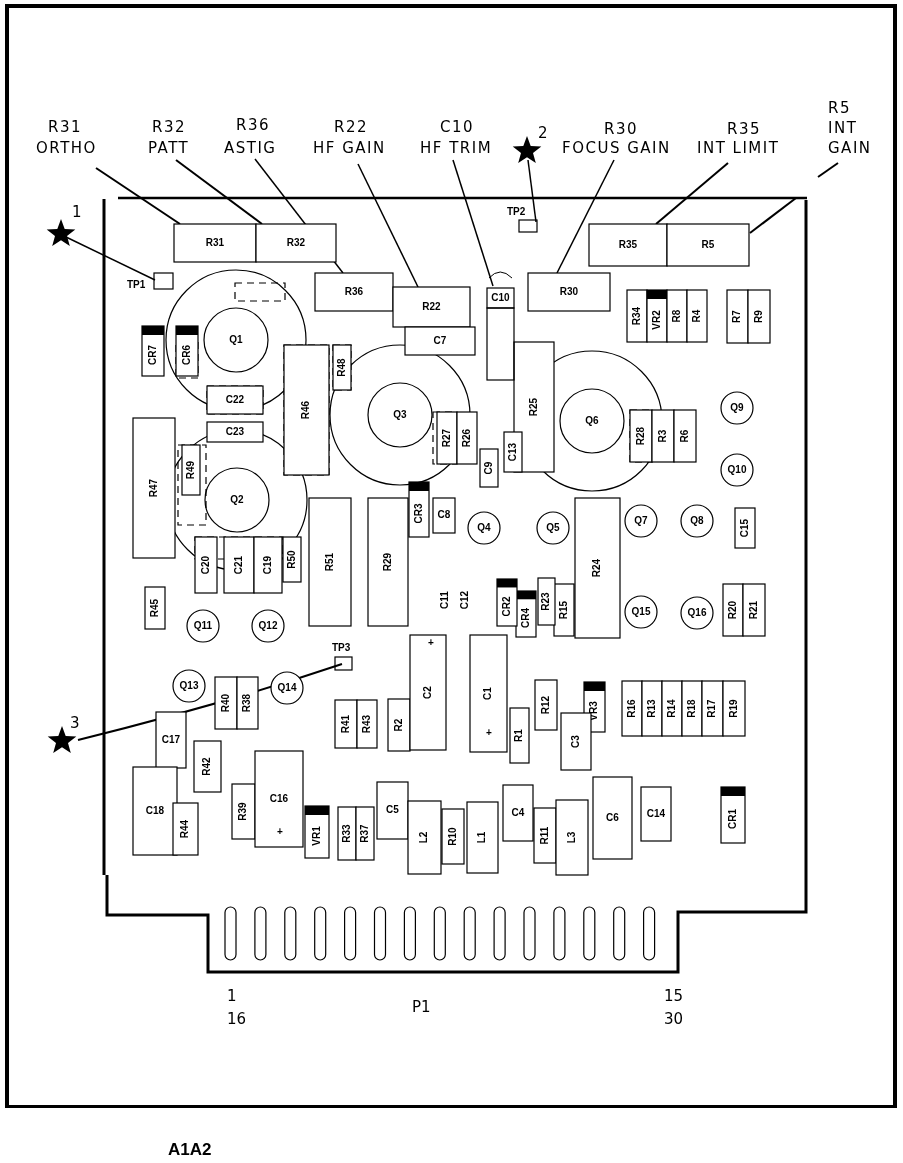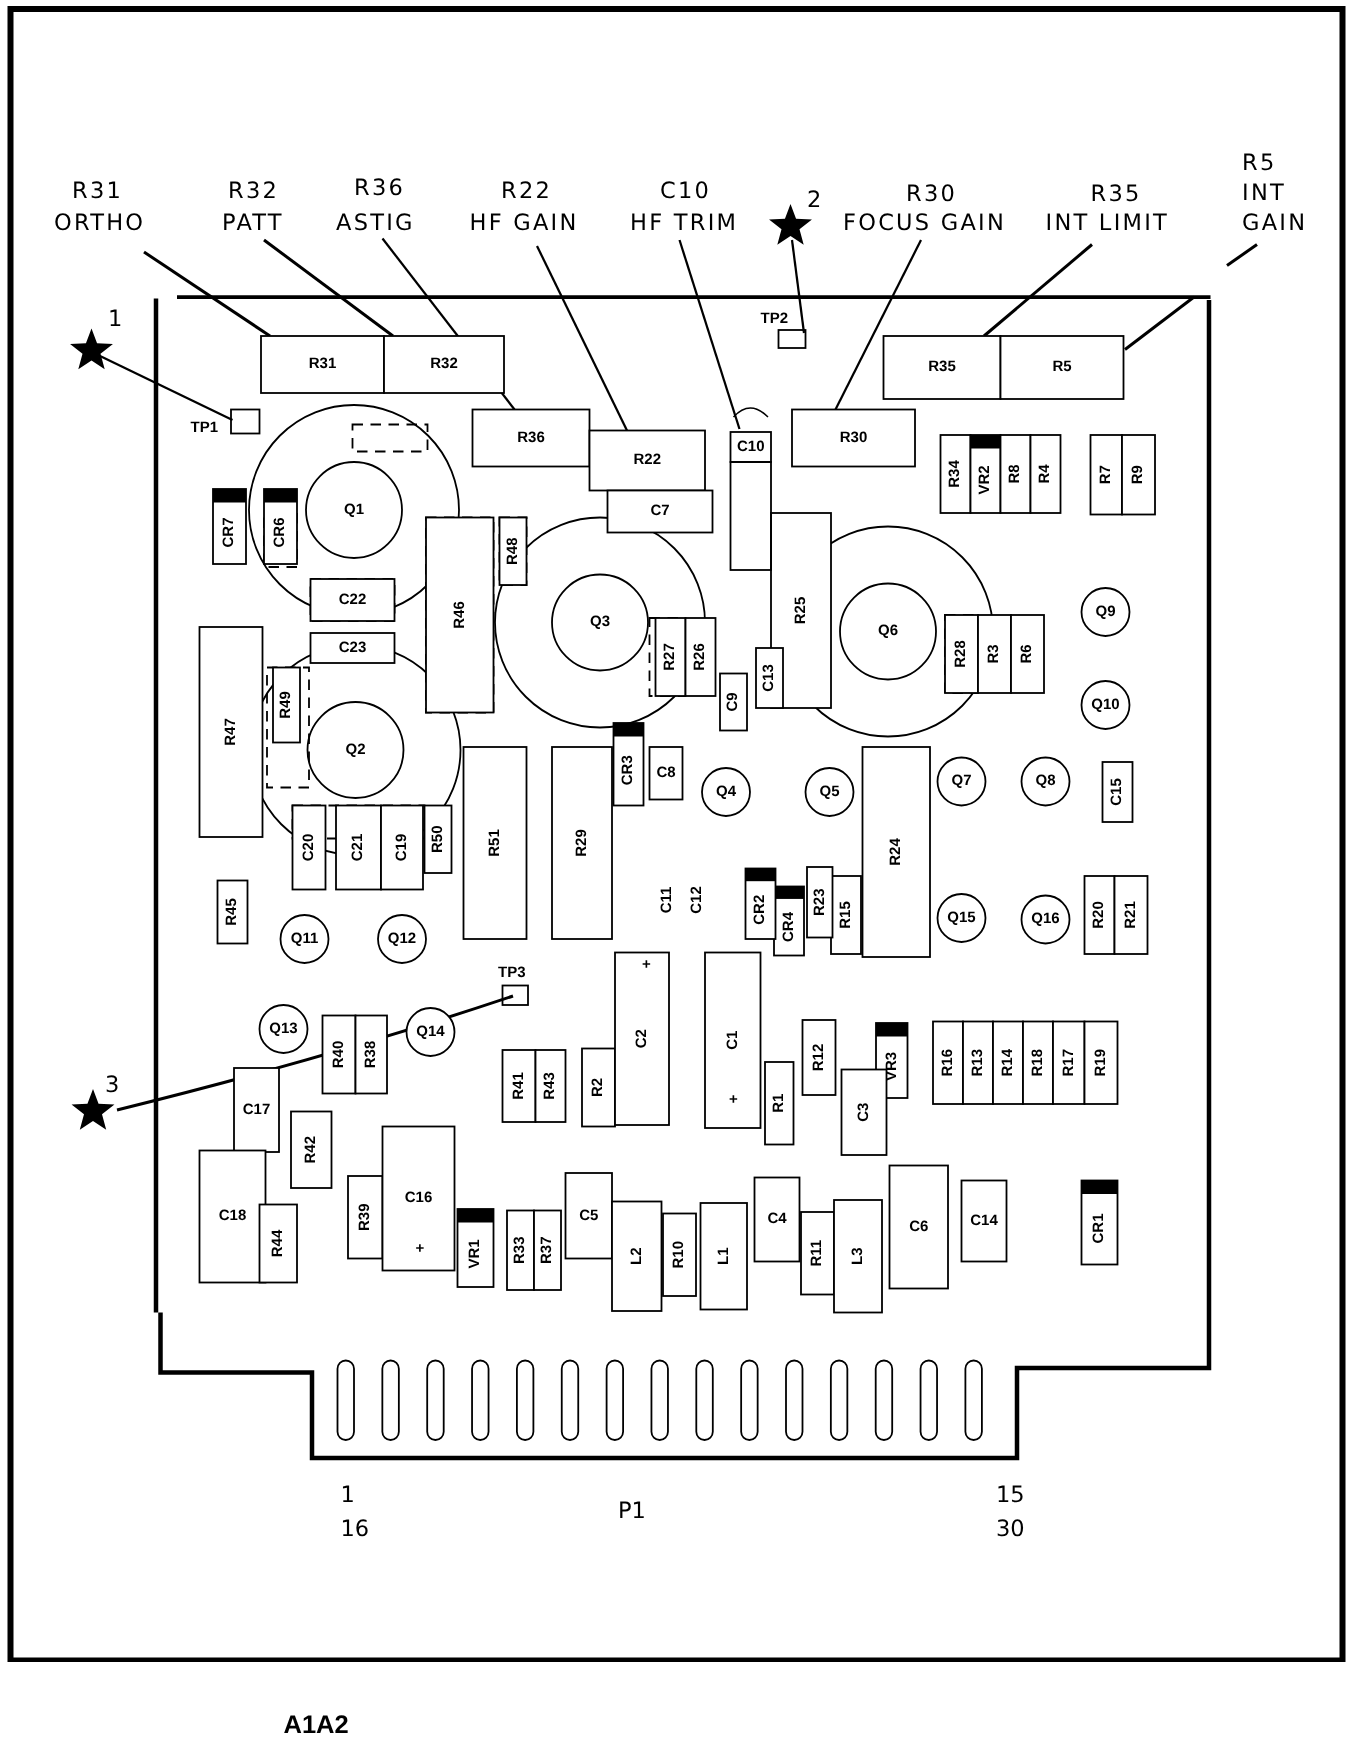--- a/index.html
+++ b/index.html
@@ -2,21 +2,21 @@
 <html><head>
 <meta charset="utf-8">
 <style>
   html,body{margin:0;padding:0;background:#ffffff;}
   body{width:903px;height:1163px;position:relative;overflow:hidden;font-family:"Liberation Sans",sans-serif;color:#000;}
   #frame{position:absolute;left:5px;top:4px;width:892px;height:1104px;border-top:4px solid #000;border-left:4px solid #000;border-right:4px solid #000;border-bottom:3px solid #000;box-sizing:border-box;}
   svg{position:absolute;left:0;top:0;}
   .callout{font-family:"DejaVu Sans",sans-serif;font-size:15px;letter-spacing:1.5px;fill:#000;}
   .comp{font-family:"Liberation Sans",sans-serif;font-weight:bold;font-size:10px;fill:#000;}
   .pin{font-family:"DejaVu Sans",sans-serif;font-size:15px;fill:#000;}
-  #fig-label{position:absolute;left:168px;top:1140px;font-family:"Liberation Sans",sans-serif;font-weight:bold;font-size:17px;margin-left:21px;}
+  #fig-label{position:absolute;left:168px;top:1140px;font-family:"Liberation Sans",sans-serif;font-weight:bold;font-size:17px;}
 </style>
 </head>
 <body>
 
 <div id="frame"></div>
 
 <svg id="board" width="903" height="1163" viewBox="0 0 903 1163">
   <g fill="none" stroke="#000" stroke-width="1.2">
 
     <path d="M104,199 L104,875" stroke-width="3"></path>

